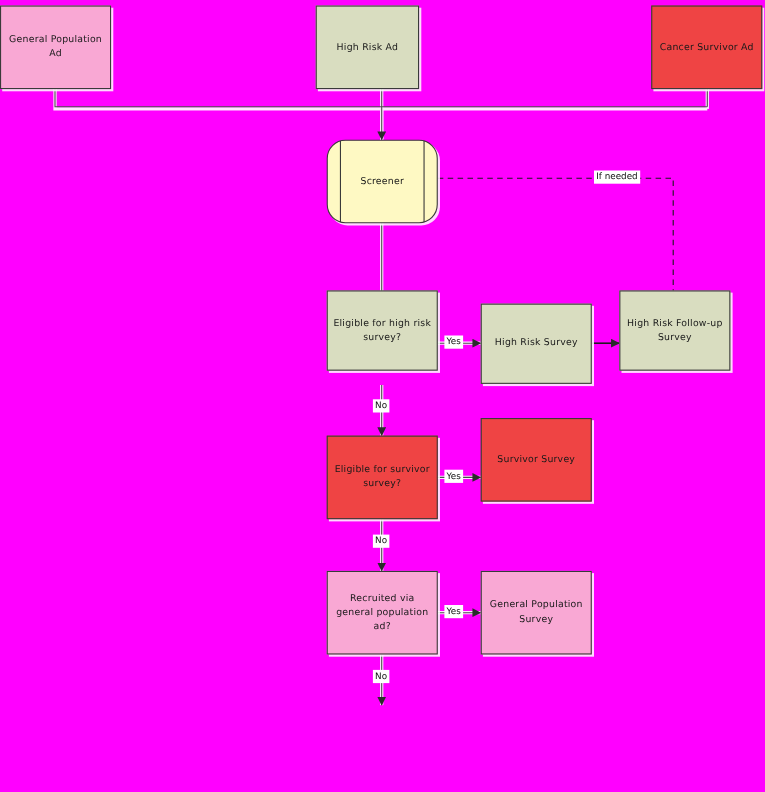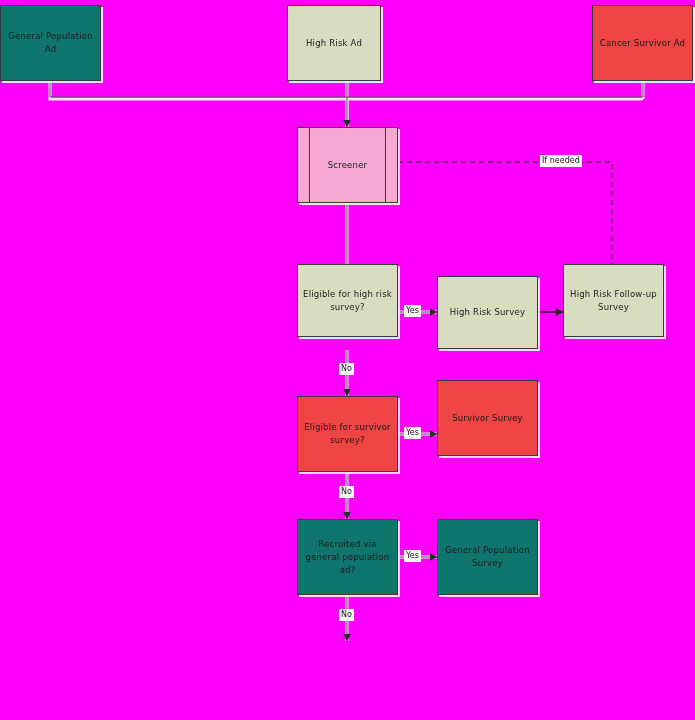--- a/index.html
+++ b/index.html
@@ -22,24 +22,24 @@
     justify-content:center;
     text-align:center;
     font-size:8.5px;
     line-height:13px;
     color:#1a1a1a;
     letter-spacing:0.2px;
     padding:2px 5px;
   }
   .node .label{display:block;white-space:pre-line;}
 
-  .fill-orange{background:#0f766e;justify-content:center;}
+  .fill-orange{background:#f9a8d4;justify-content:center;}
   .fill-green{background:#d9ddc0;}
   .fill-blue{background:#ef4444;}
-  .fill-white{background:#f9a8d4;}
+  .fill-white{background:#fef9c3;border-radius:17px;}
 
   
   .predef .bar{
     position:absolute;top:0;bottom:0;width:1px;background:#3a3a3a;
   }
   .predef .bar.l{left:11px;}
   .predef .bar.r{right:11px;}
 
   
   .edge-label{

